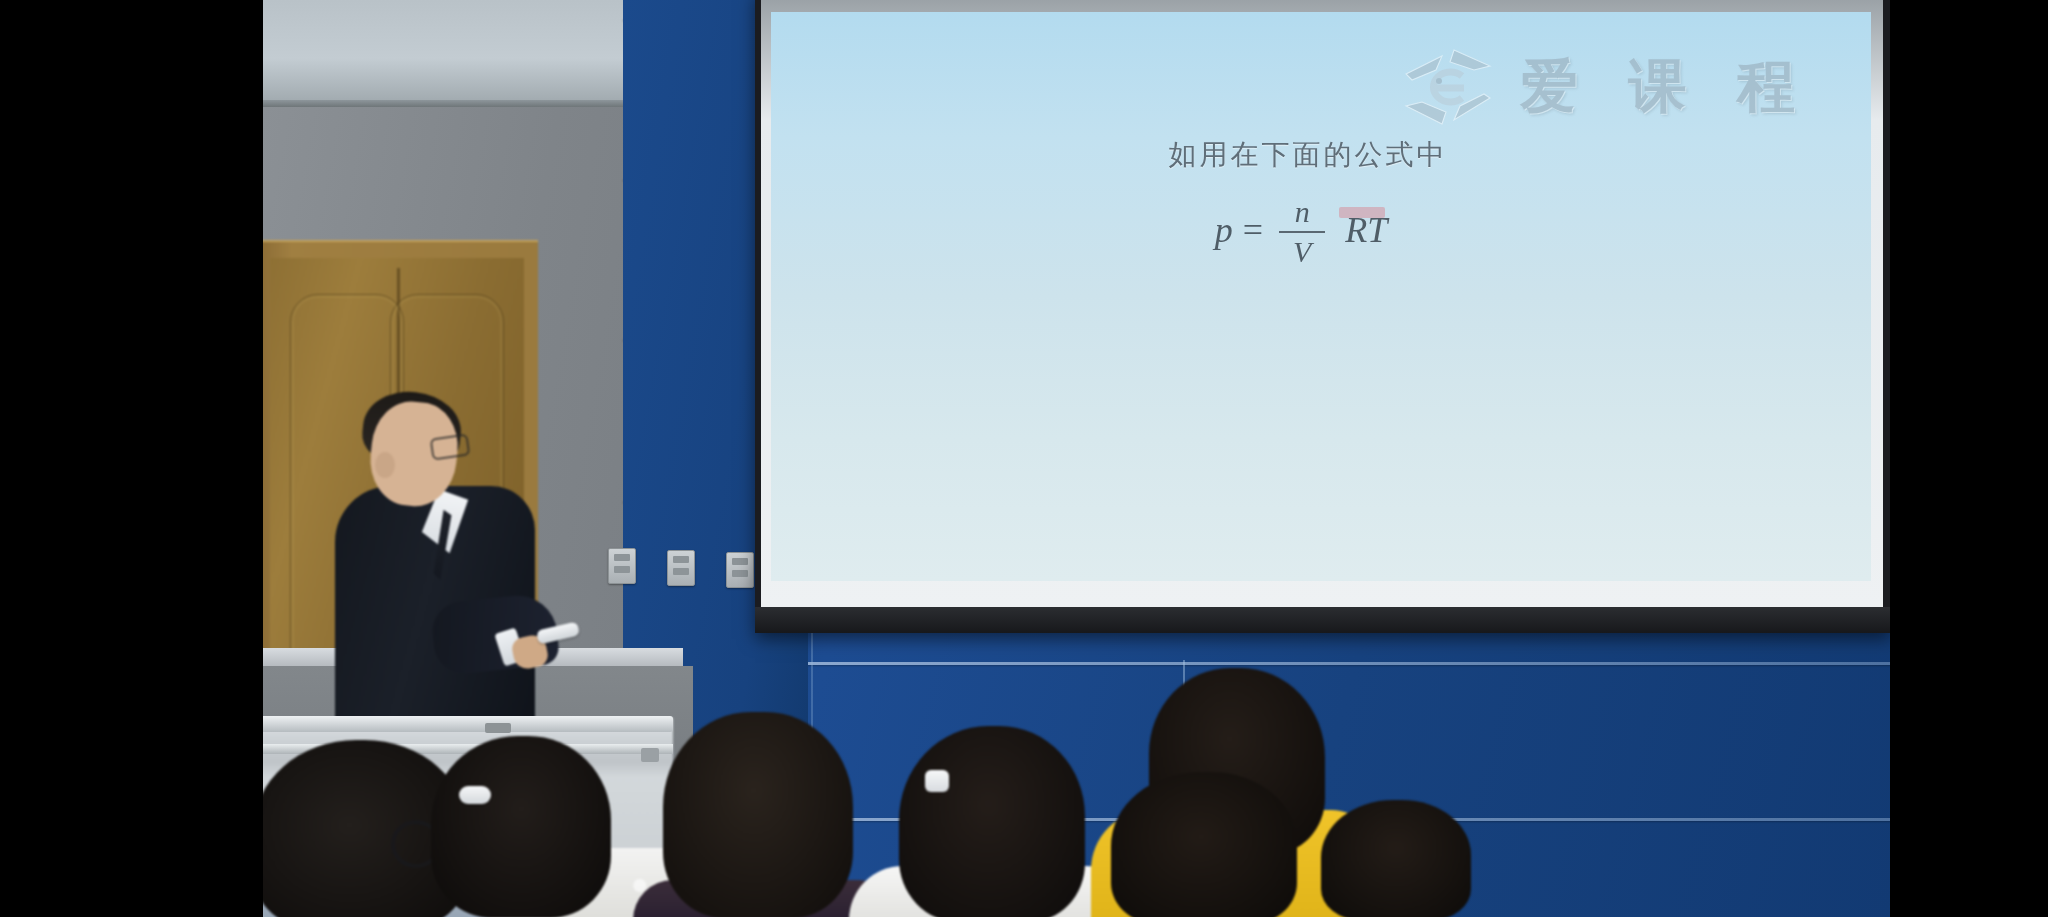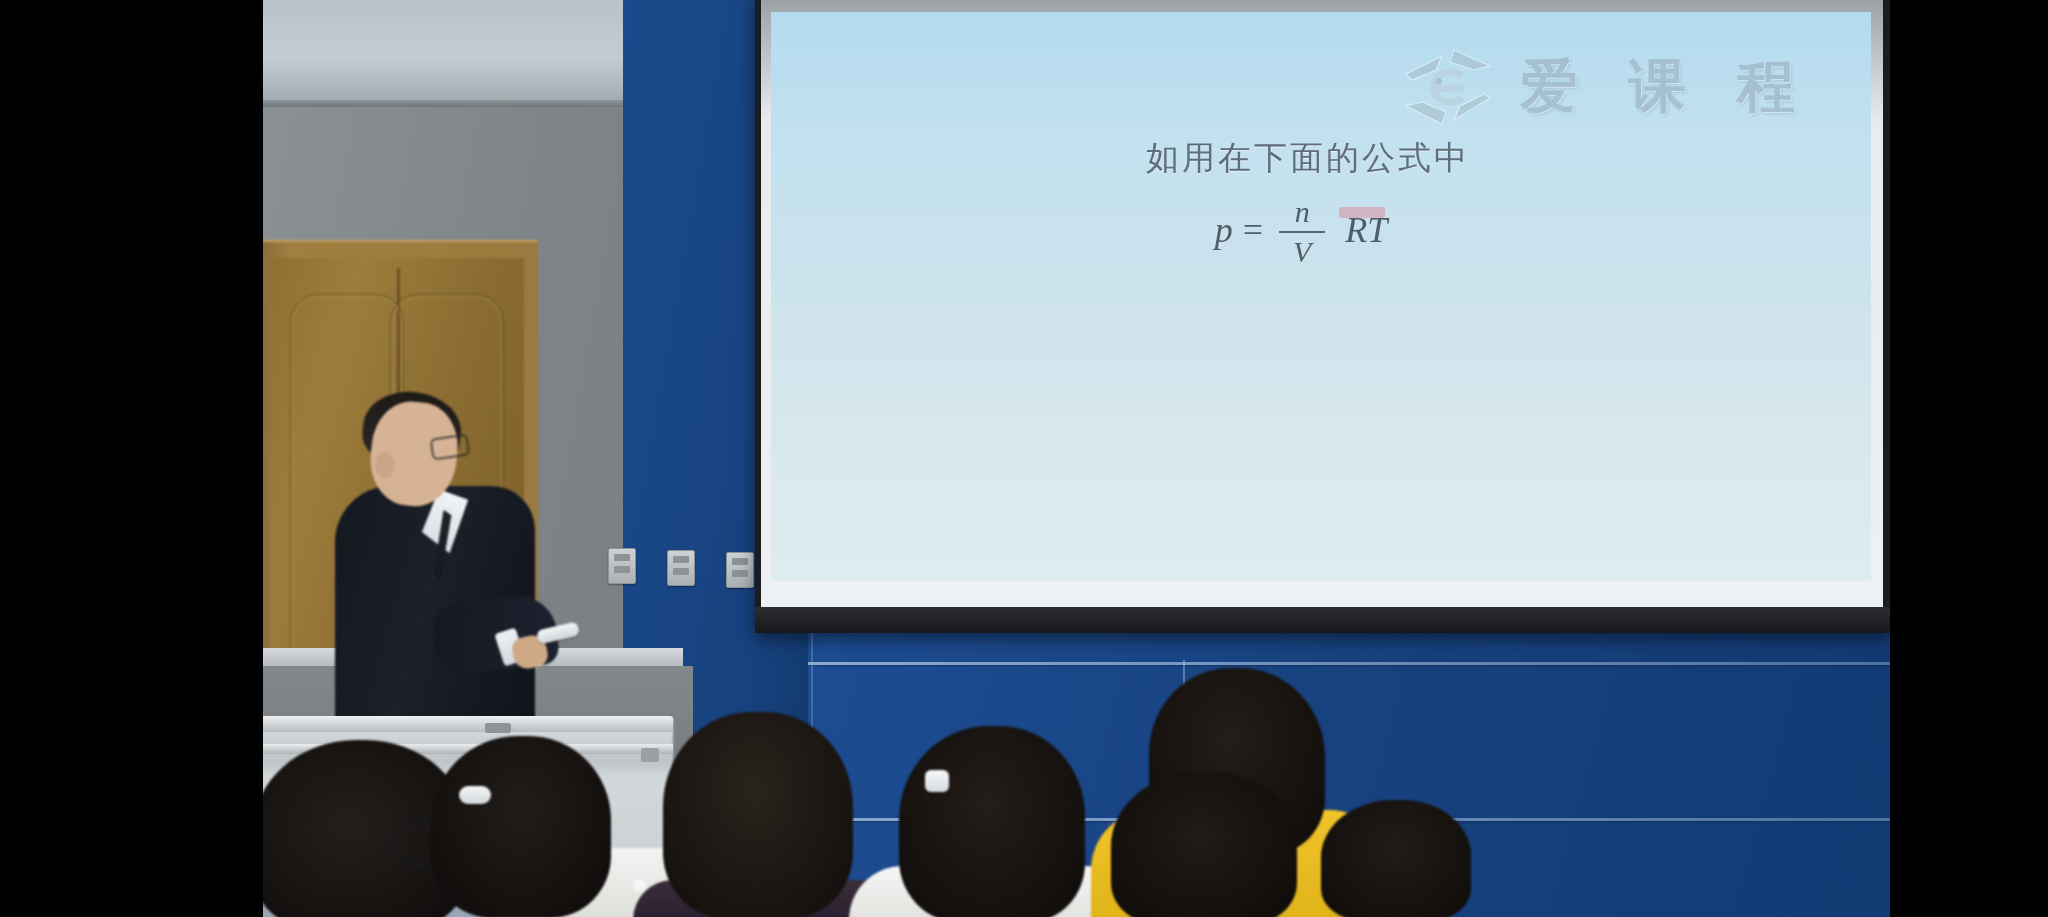--- a/index.html
+++ b/index.html
@@ -143,21 +143,21 @@
     font-family:"Liberation Serif",serif;
     font-size:58px;font-weight:700;letter-spacing:18px;
     color:#8fa0ad;
     text-shadow:1px 1px 0 rgba(255,255,255,.75), 2px 2px 3px rgba(90,110,125,.45);
     white-space:nowrap;
   }
   .slide-line{
     position:absolute;left:8px;right:0;top:124px;
     text-align:center;
     font-family:"Liberation Serif",serif;
-    font-size:33px;color:#5f6e79;
+    font-size:28px;color:#5f6e79;
     letter-spacing:3px;
     padding-right:34px;
     text-shadow:0 1px 1px rgba(255,255,255,.55);
   }
   .formula{
     position:absolute;left:0;right:0;top:182px;
     display:flex;justify-content:center;align-items:center;
     padding-right:40px;
     font-family:"Liberation Serif",serif;
     font-style:italic;

